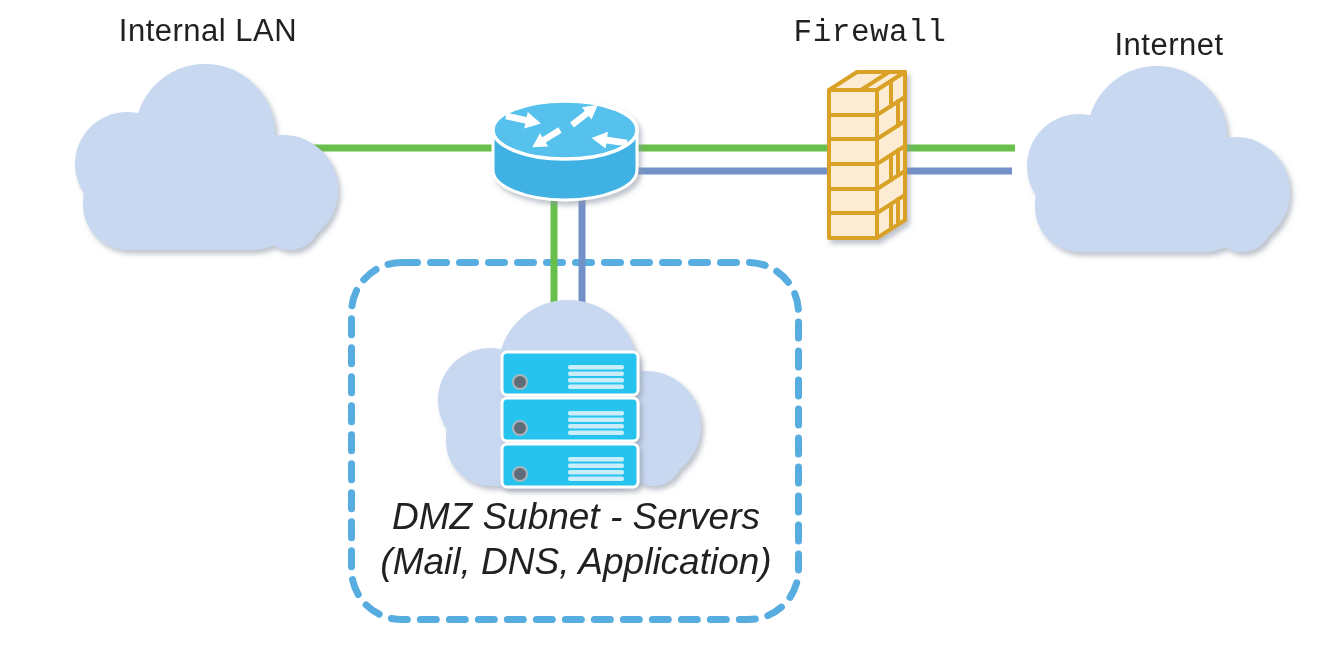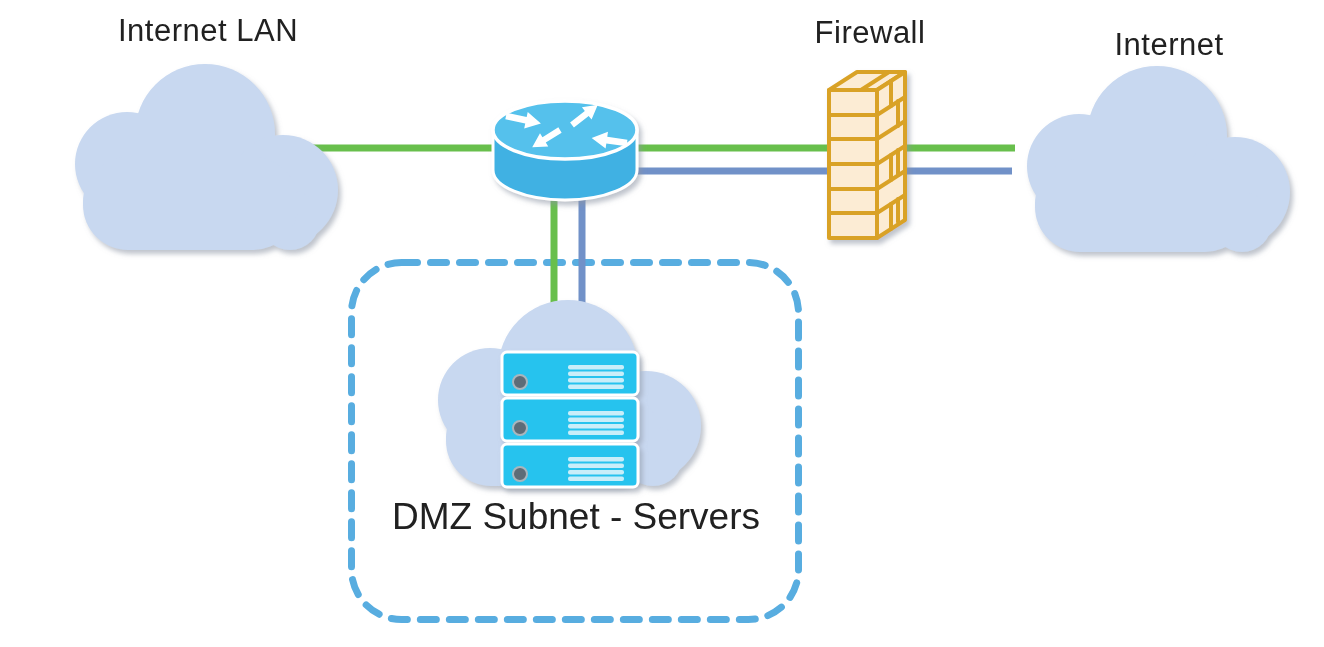--- a/index.html
+++ b/index.html
@@ -23,20 +23,21 @@
   .dmz-caption {
     position: absolute;
     left: 576px;
     top: 494px;
     transform: translateX(-50%);
     text-align: center;
     font-size: 37px;
     line-height: 1.22;
     color: #212121;
     white-space: nowrap;
+    font-style: italic;
   }
 </style>
 </head>
 <body>
 
 <div class="canvas">
 
   <svg class="diagram" width="1324" height="647" viewBox="0 0 1324 647">
     <defs>
       <filter id="ds" x="-20%" y="-20%" width="140%" height="140%">
@@ -135,24 +136,25 @@
         <line x1="891" y1="81" x2="891" y2="106"></line>
         <line x1="891" y1="155" x2="891" y2="180"></line>
         <line x1="891" y1="204" x2="891" y2="229"></line>
         <line x1="898" y1="101" x2="898" y2="126"></line>
         <line x1="898" y1="150" x2="898" y2="175"></line>
         <line x1="898" y1="199" x2="898" y2="222"></line>
       </g>
     </g>
   </svg>
 
-  <div class="lbl" style="left:208px; top:13px;">Internet LAN</div>
+  <div class="lbl" style="left:208px; top:13px;">Internal LAN</div>
 
 
-  <div class="lbl" style="left:870px; top:15px;">Firewall</div>
+  <div class="lbl" style="left:870px; top:15px;font-family:Liberation Mono, monospace;">Firewall</div>
 
   <div class="lbl" style="left:1169px; top:15px;margin-top:12px;">Internet</div>
 
   <div class="dmz-caption">
     <div>DMZ Subnet - Servers</div>
+    <div>(Mail, DNS, Application)</div>
   </div>
 
 </div>
 
 </body></html>

